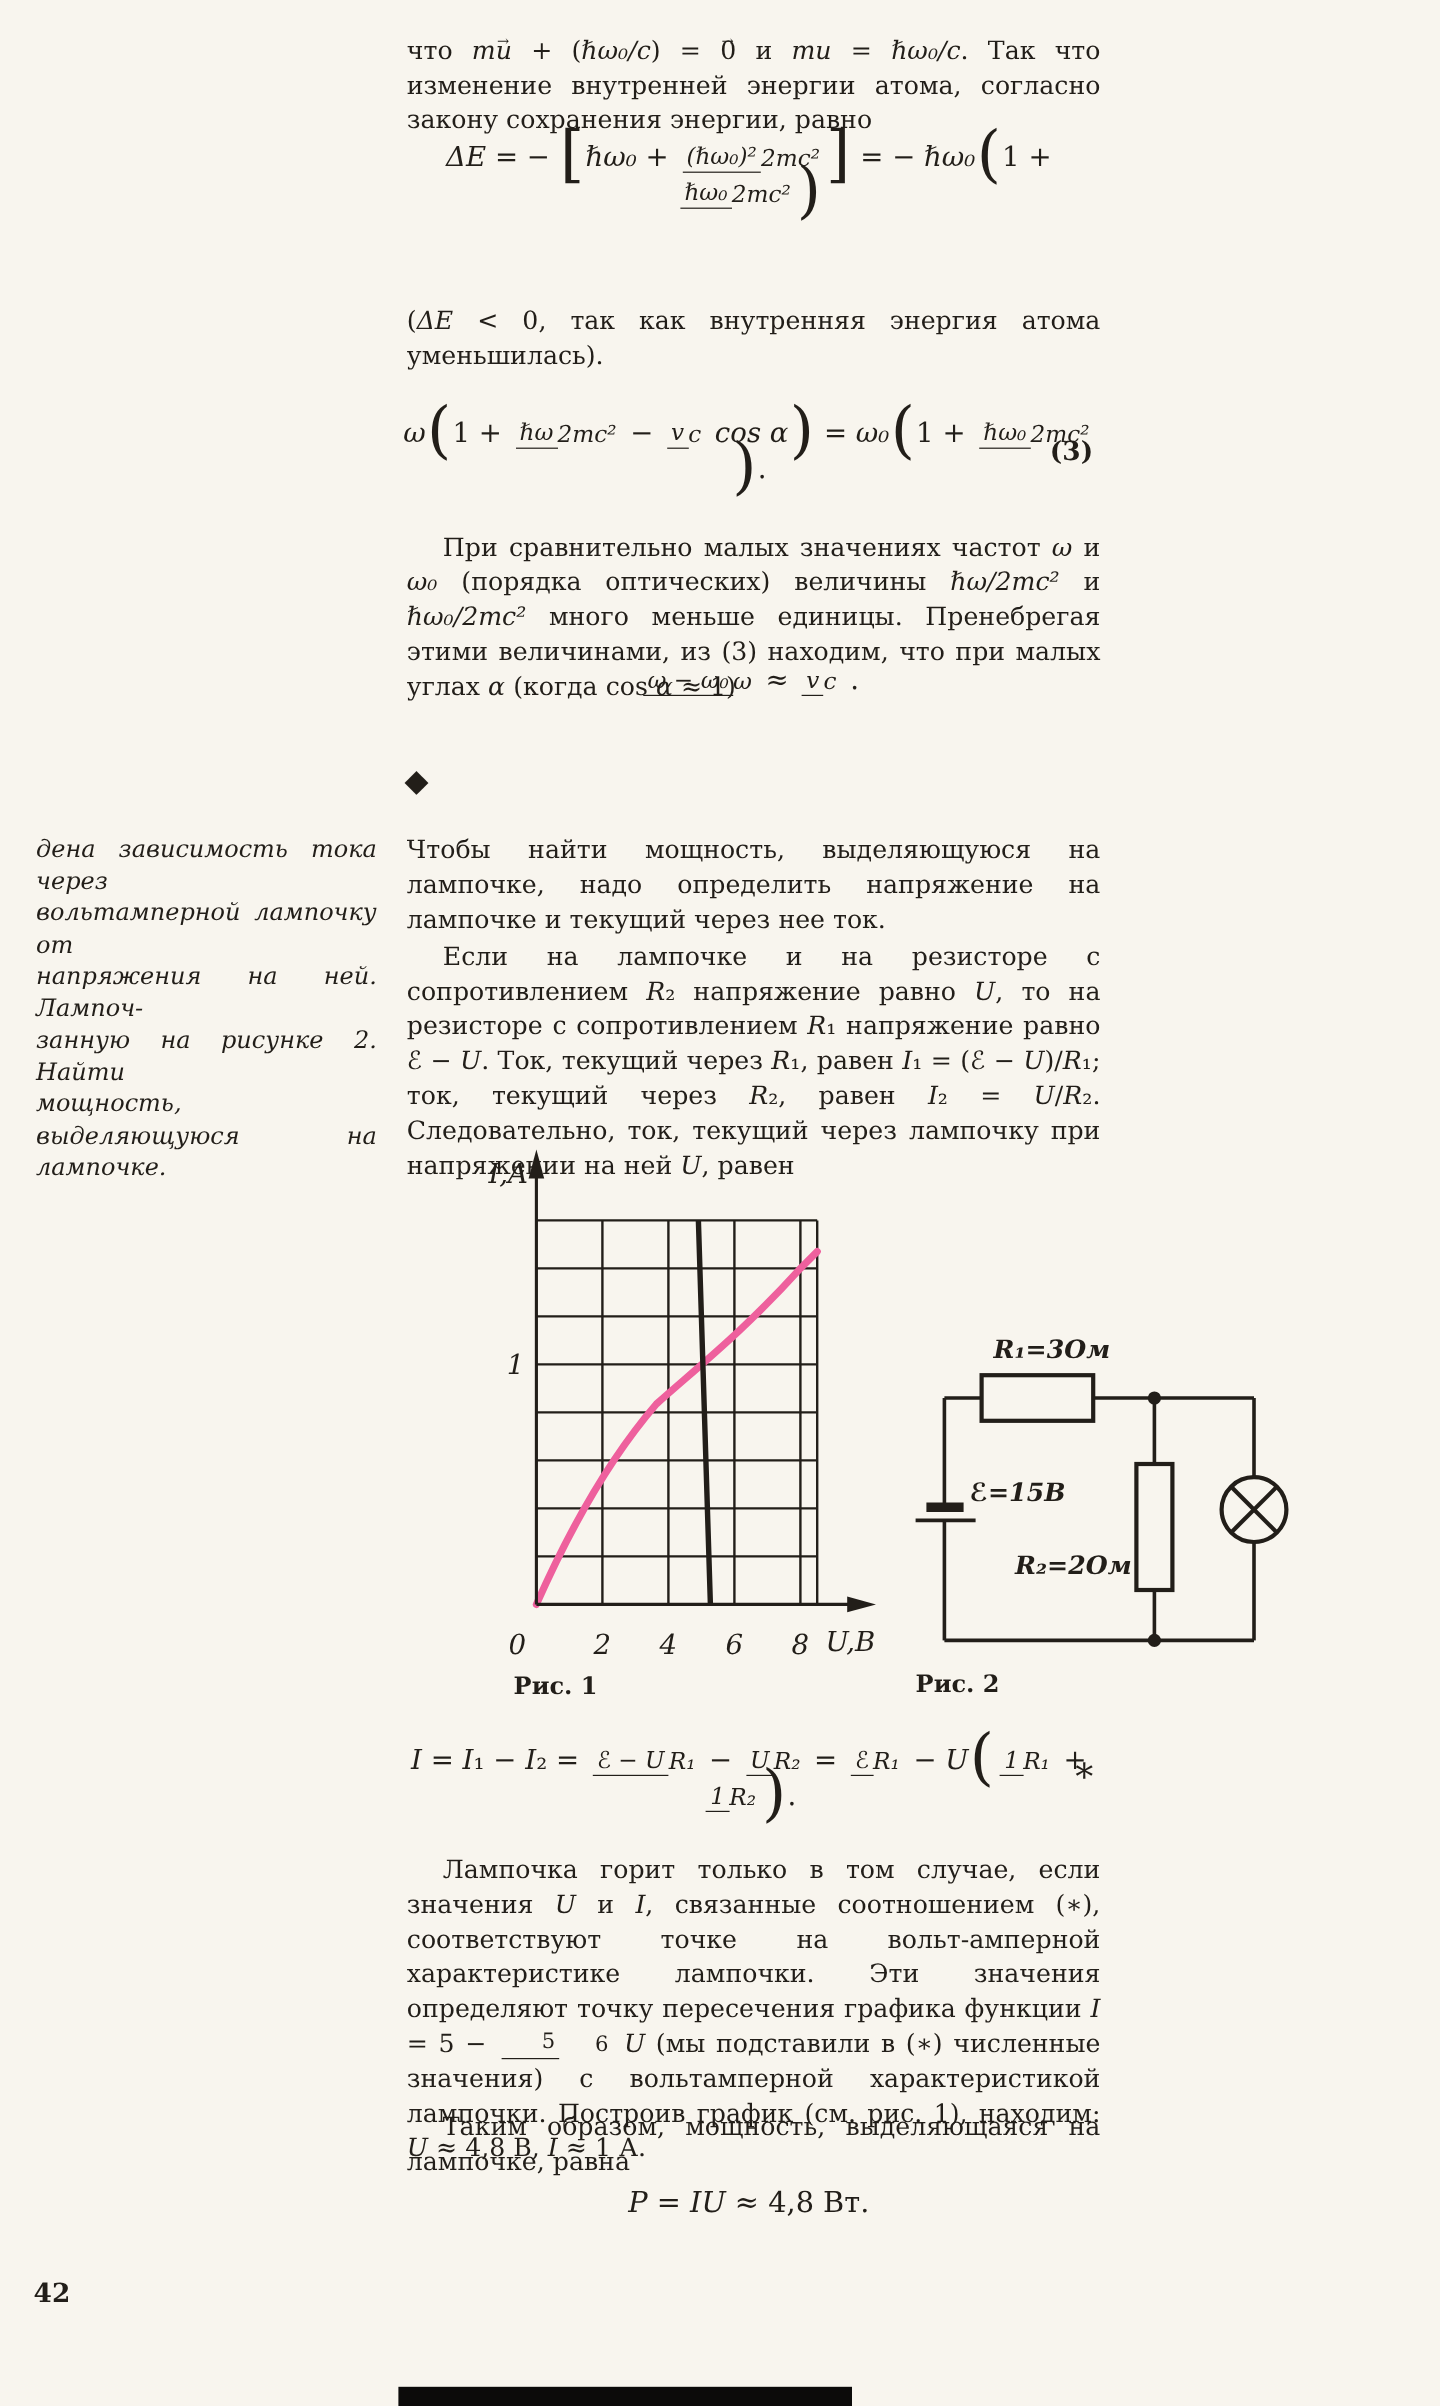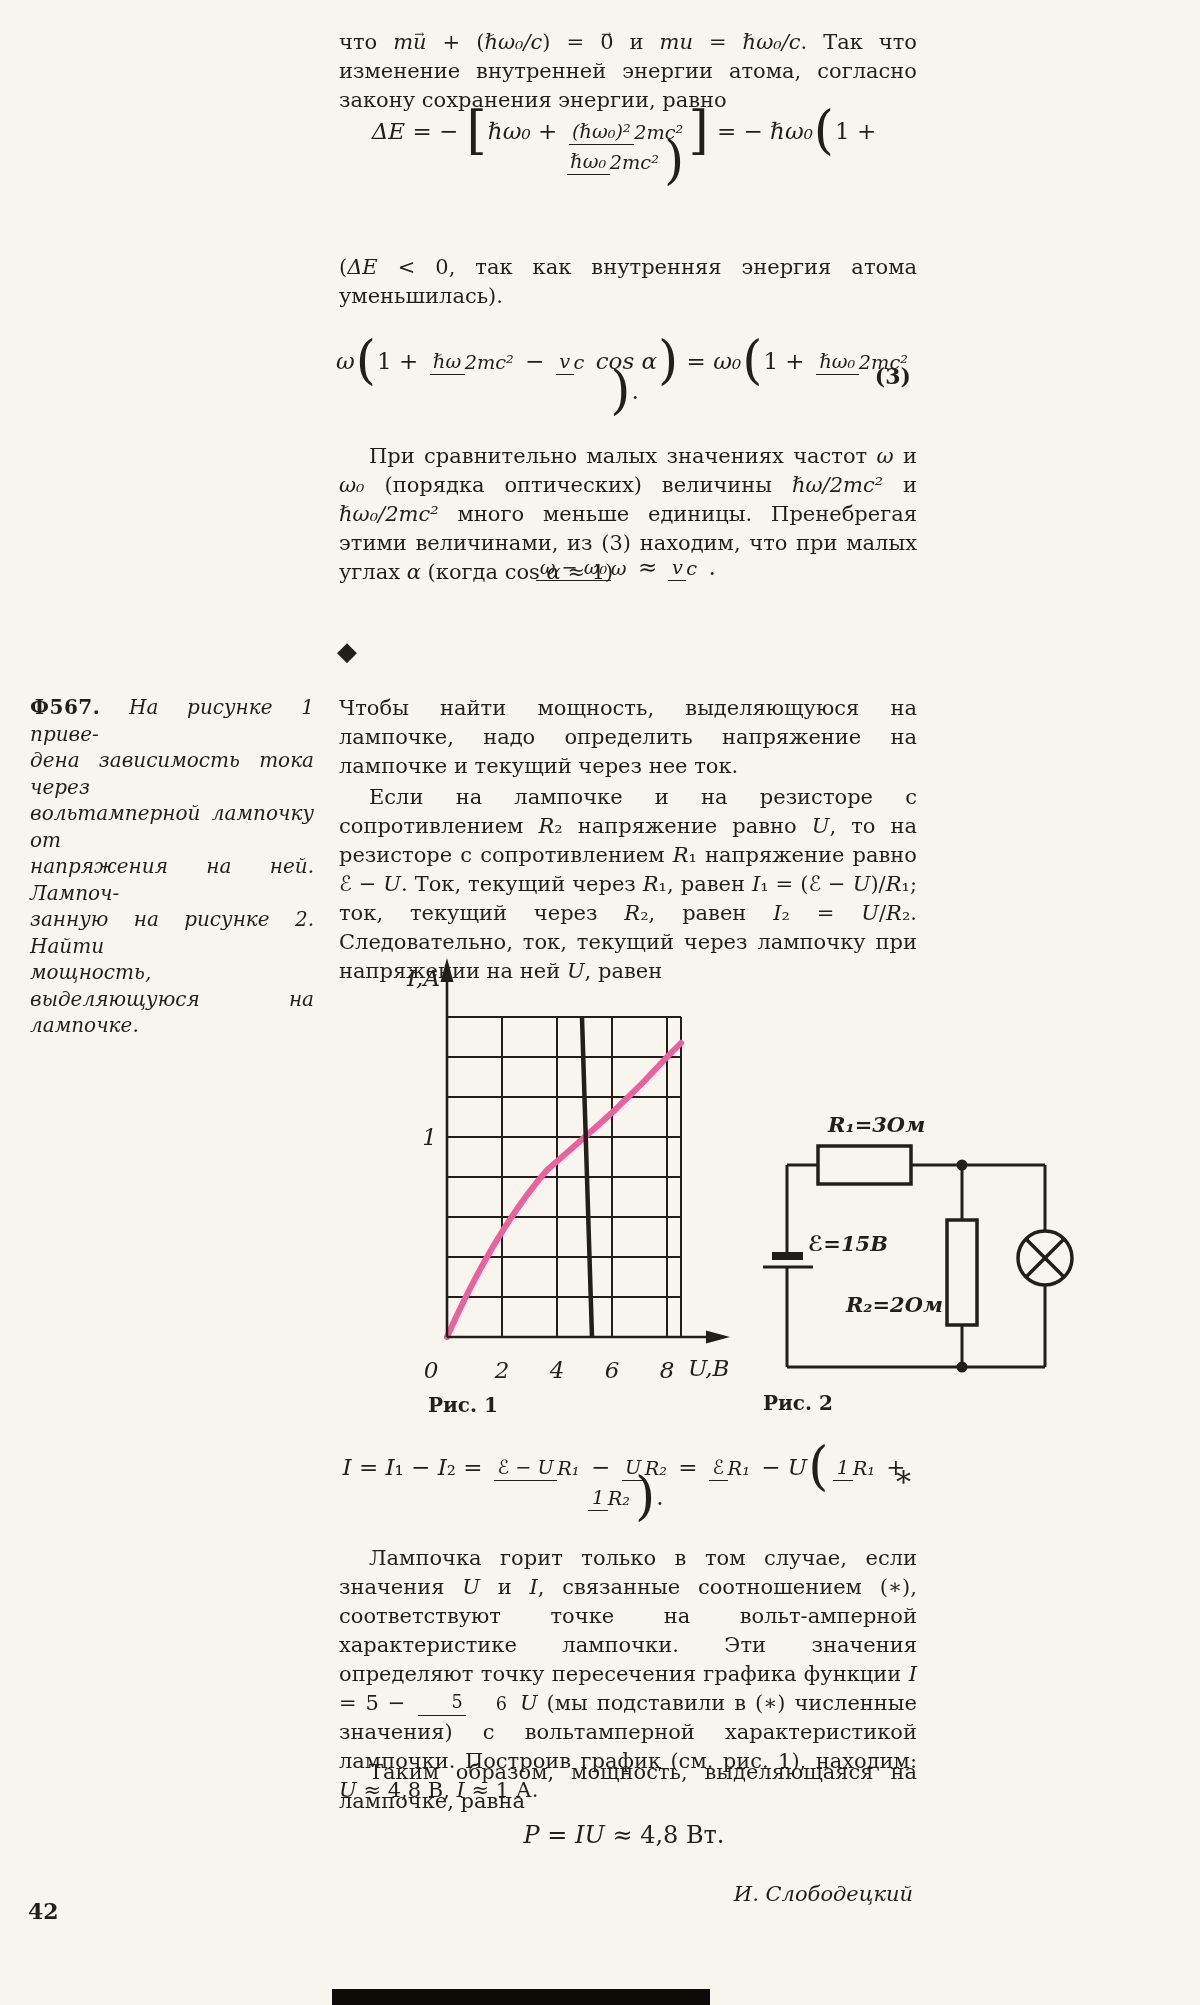--- a/index.html
+++ b/index.html
@@ -87,24 +87,20 @@
         <span class="num">ω − ω₀</span>
         <span class="den">ω</span>
       </span><span> ≈ </span><span class="frac">
         <span class="num">v</span>
         <span class="den">c</span>
       </span><span> .</span></div>
 
   <div class="separator" style="left:337px;top:638px;">◆</div>
 
   <aside class="problem">
-    <div class="problem-line">
-      <span class="label">Ф567.</span>
-      <span>На рисунке 1 приве-</span>
-    </div>
     <div class="problem-line">дена зависимость тока через</div>
     <div class="problem-line">вольтамперной лампочку от</div>
     <div class="problem-line">напряжения на ней. Лампоч-</div>
     <div class="problem-line">занную на рисунке 2. Найти</div>
     <div class="problem-line">мощность, выделяющуюся на</div>
     <div class="problem-line last">лампочке.</div>
   </aside>
 
   <p class="body-text" style="left:335px;top:690px;">Чтобы найти мощность, выделяющуюся на лампочке, надо определить напряжение на лампочке и текущий через нее ток.</p>
 
@@ -209,19 +205,18 @@
 
   <p class="body-text indent" style="left:335px;top:1540px;"><span>Лампочка горит только в том случае, если значения </span><span class="i">U</span><span> и </span><span class="i">I</span><span>, связанные соотношением (∗), соответствуют точке на вольт-амперной характеристике лампочки. Эти значения определяют точку пересечения графика функции </span><span class="i">I</span><span> = 5 − </span><span class="frac u">
         <span class="num">5</span>
         <span class="den">6</span>
       </span><span> </span><span class="i">U</span><span> (мы подставили в (∗) численные значения) с вольтамперной характеристикой лампочки. Построив график (см. рис. 1), находим: </span><span class="i">U</span><span> ≈ 4,8 В, </span><span class="i">I</span><span> ≈ 1 А.</span></p>
 
   <p class="body-text indent" style="left:335px;top:1754px;">Таким образом, мощность, выделяющаяся на лампочке, равна</p>
 
   <div class="equation" style="left:335px;top:1820px;font-size:24px;"><span class="i">P</span><span> = </span><span class="i">IU</span><span> ≈ 4,8 Вт.</span></div>
 
-  <div class="signature">И. Слободецкий</div>
 
   <div class="pagenum">42</div>
 
   <div class="bottom-bar"></div>
 
 </div>
 
 </body></html>

